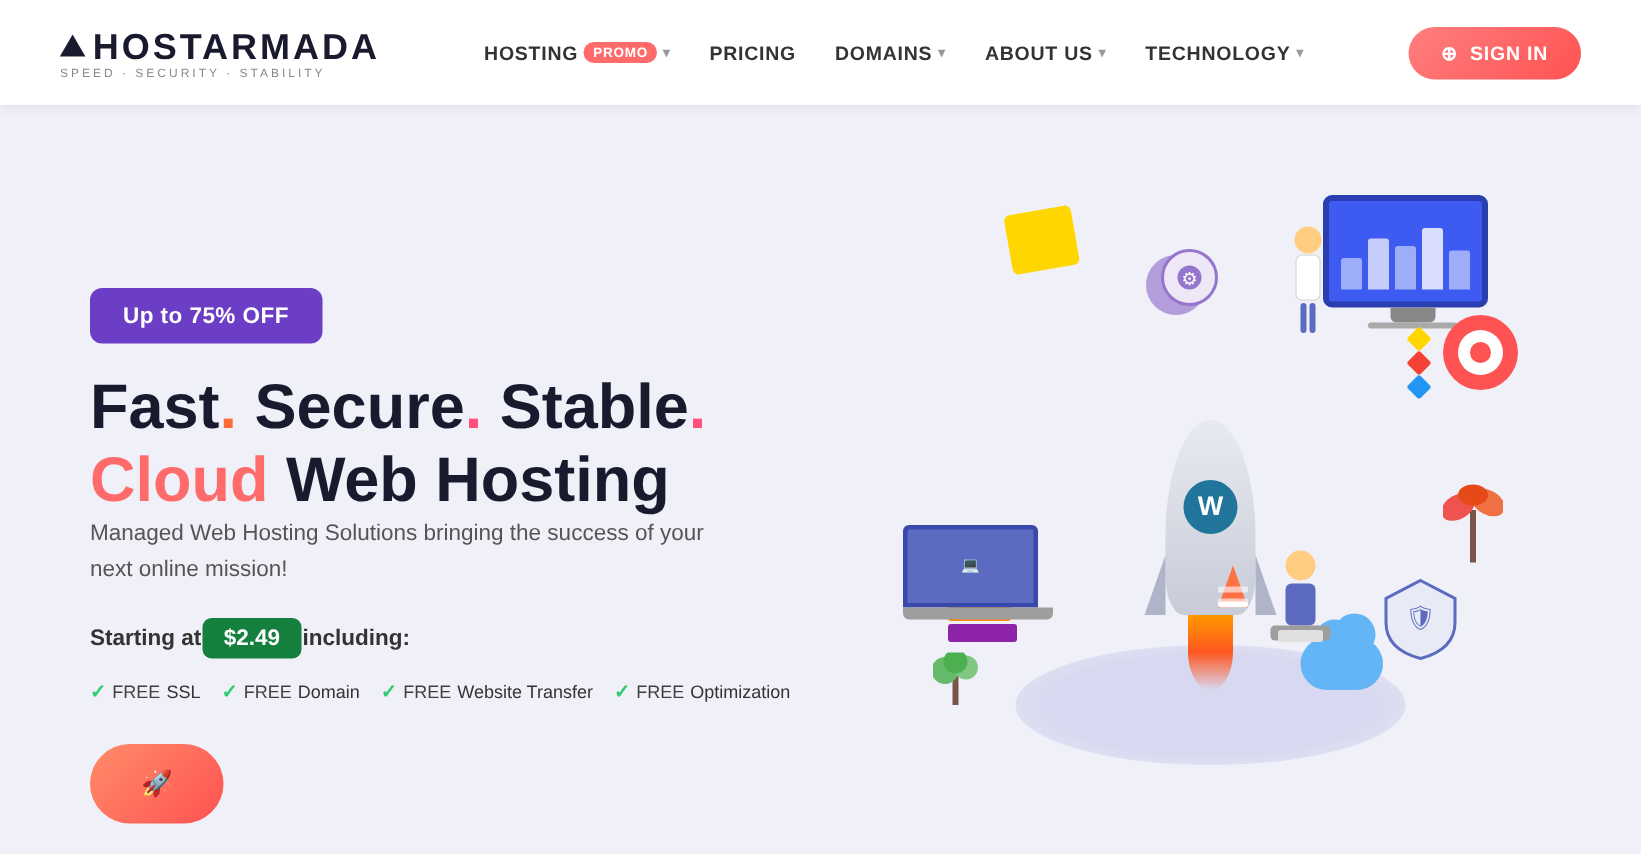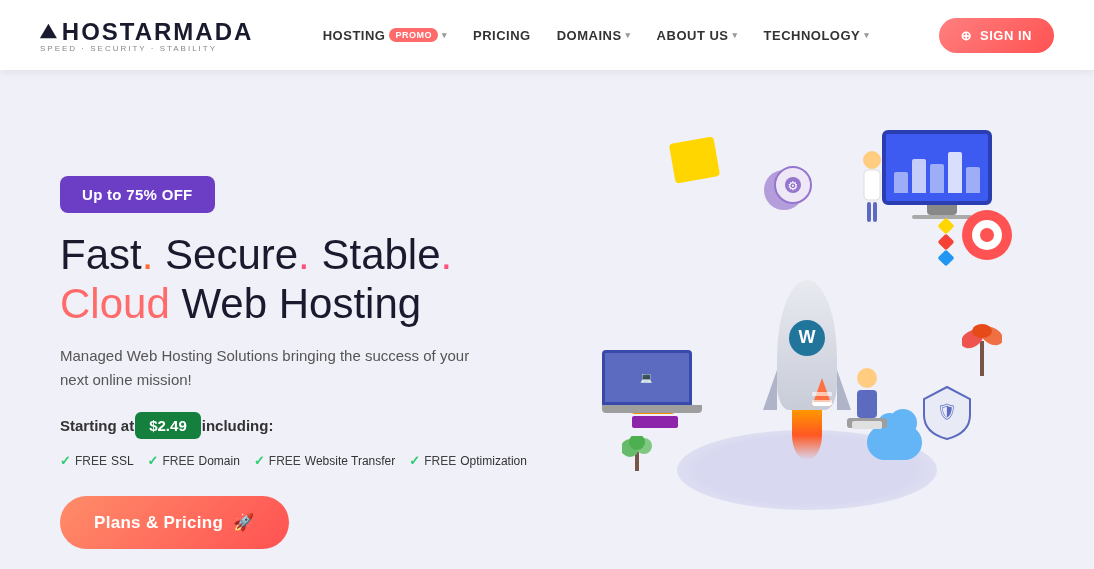--- a/index.html
+++ b/index.html
@@ -111,24 +111,23 @@
       color: #fff;
       font-size: 15px;
       font-weight: 800;
       padding: 10px 22px;
       border-radius: 8px;
       margin-bottom: 18px;
       letter-spacing: 0.3px;
     }
     .hero-title {
       font-size: 42px;
-      font-weight: 400;
+      font-weight: 700;
       color: #1a1a2e;
       line-height: 1.15;
-      margin-bottom: 16px;
     }
     .dot-orange { color: #ff6b35; }
     .dot-pink { color: #ff4f7b; }
     .text-coral { color: #ff6b6b; }
     .hero-subtitle {
       font-size: 15px;
       color: #555;
       line-height: 1.6;
       margin-bottom: 20px;
       max-width: 420px;
@@ -504,21 +503,20 @@
         <span> Website Transfer</span>
       </div>
       <div class="feature-item">
         <span class="check-green">✓</span>
         <span class="free-label">FREE</span>
         <span> Optimization</span>
       </div>
     </div>
 
     <button class="cta-btn">
-      <span>Plans &amp; Pricing</span>
       <span>🚀</span>
     </button>
 
   </div>
 
   <div class="hero-right">
     <div class="illustration">
 
       <div class="illus-base"></div>
 

